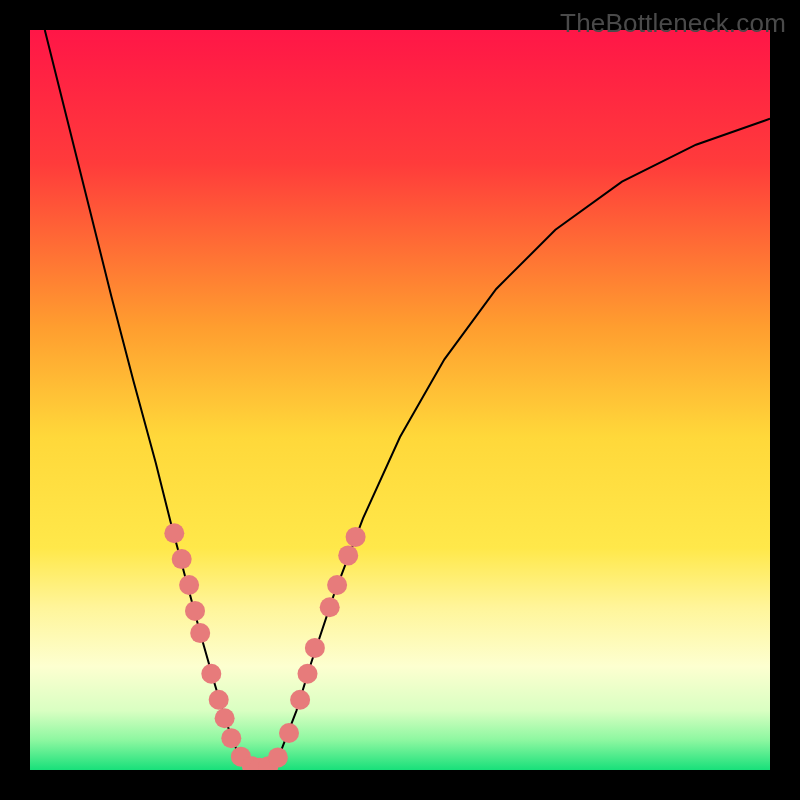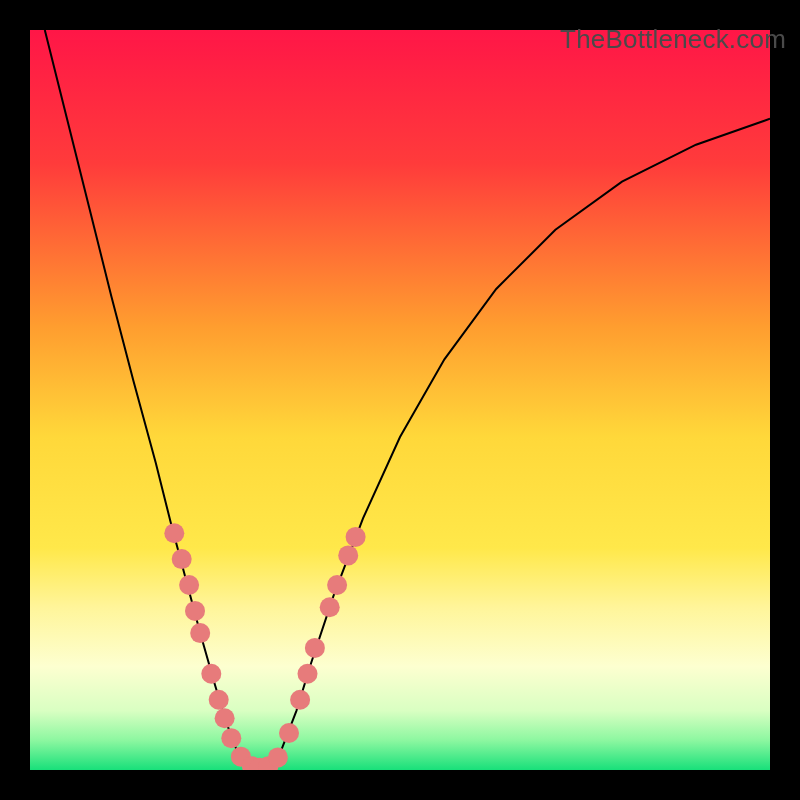--- a/index.html
+++ b/index.html
@@ -12,21 +12,21 @@
     font-family: Arial, Helvetica, sans-serif;
   }
   .frame {
     position: relative;
     width: 800px;
     height: 800px;
     background: #000;
   }
   .watermark {
     position: absolute;
-    top: 24px;
+    top: 8px;
     right: 14px;
     color: #4a4a4a;
     font-size: 26px;
     font-weight: 400;
     letter-spacing: 0.2px;
     z-index: 10;
   }
   svg {
     display: block;
   }

